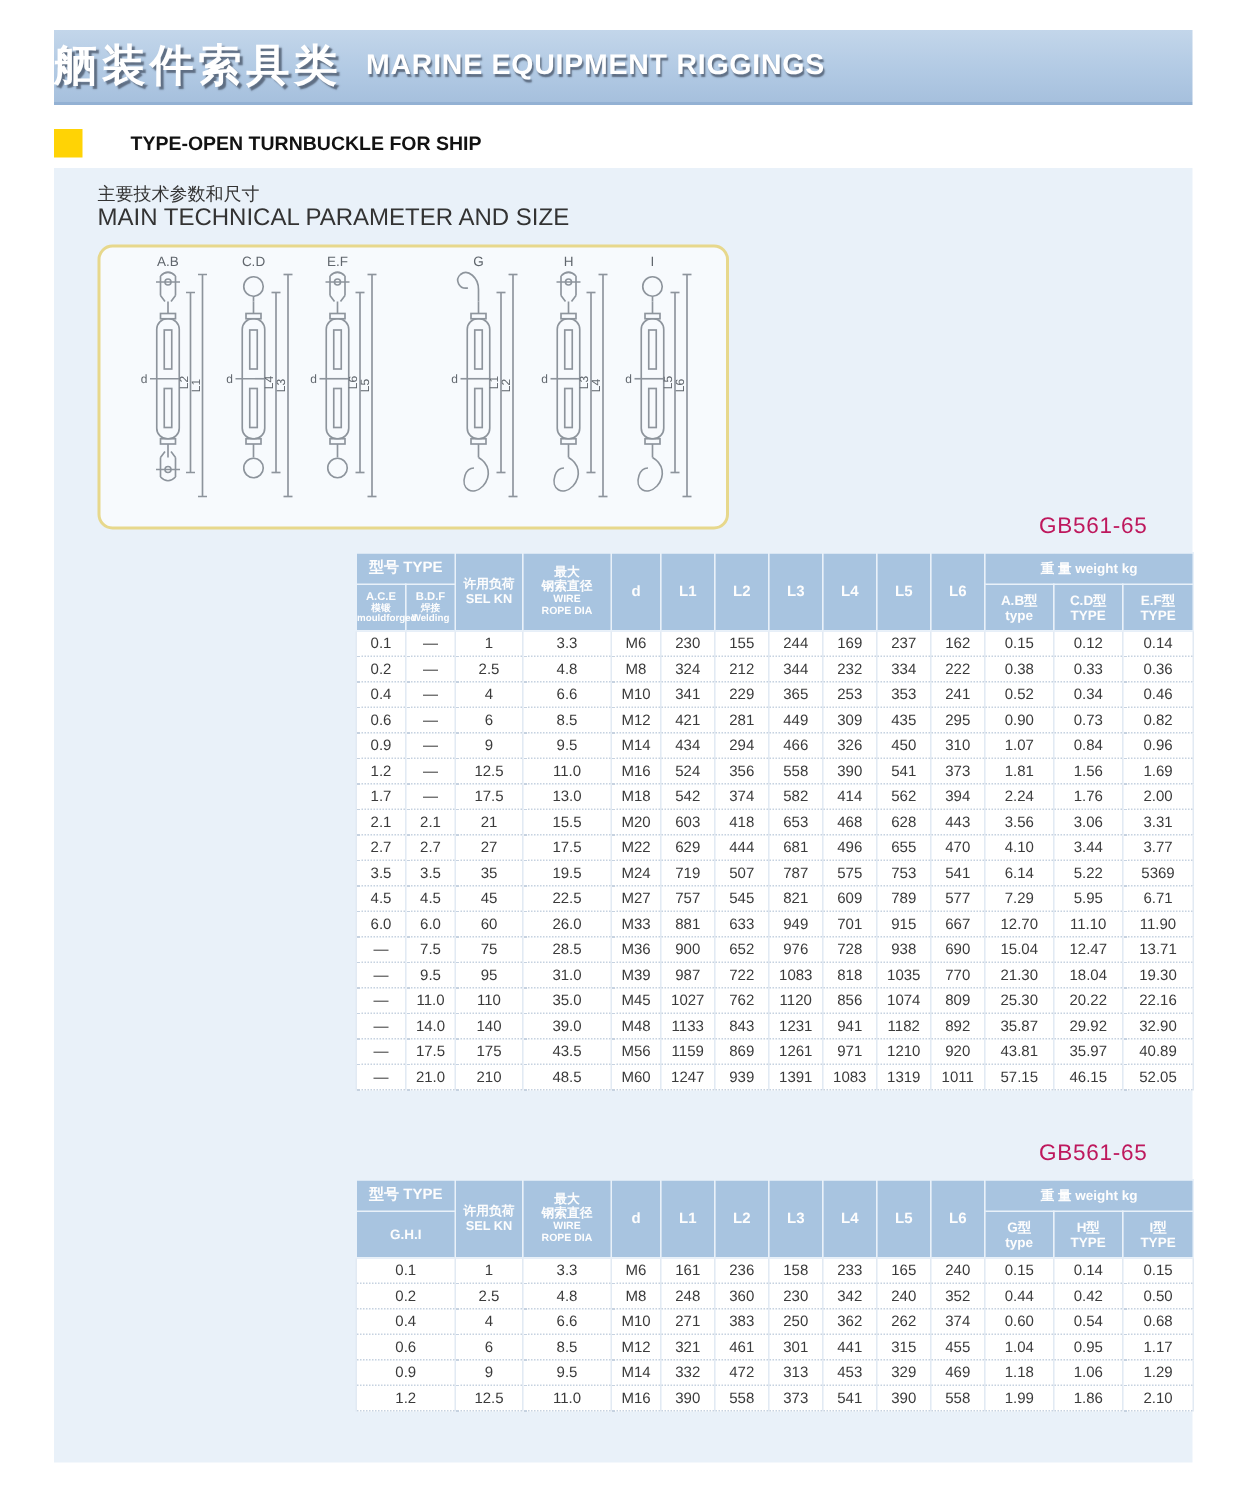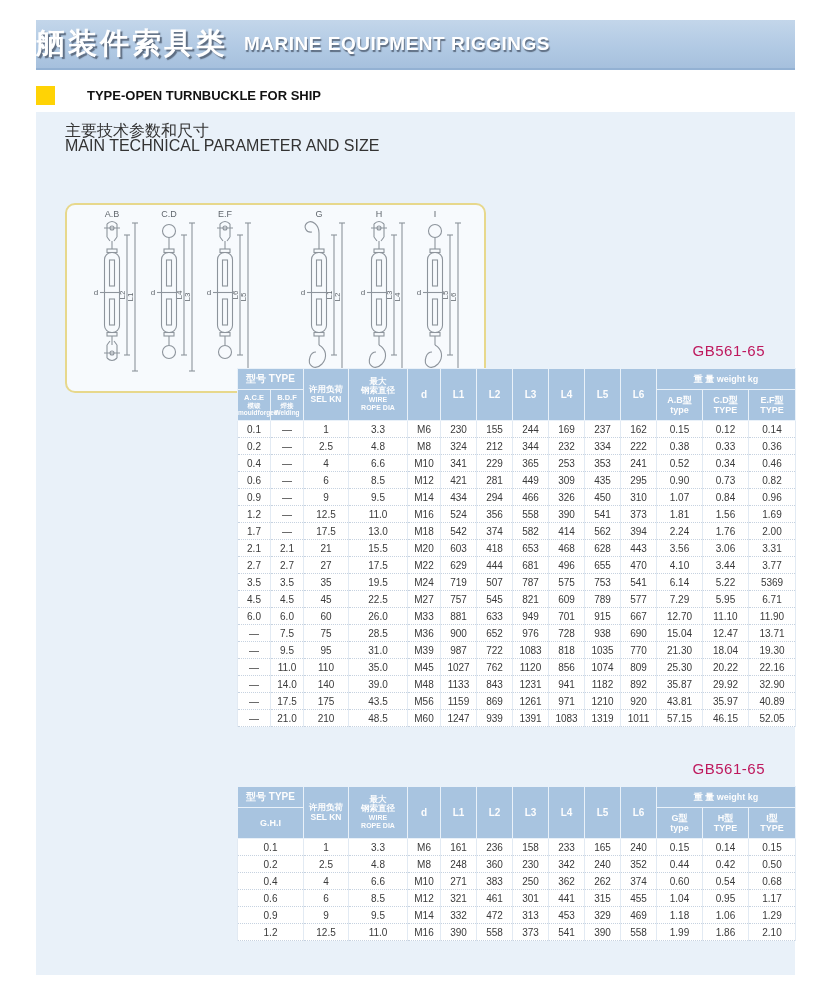--- a/index.html
+++ b/index.html
@@ -16,25 +16,25 @@
            text-shadow:1px 2px 1px rgba(85,100,120,.9);text-align:right;}
 
   
   .section-row{position:absolute;left:36px;top:84px;height:22px;display:flex;align-items:center;}
   .bullet{width:19px;height:19px;background:#ffd305;margin-right:14px;}
   .sec-cn{font-size:17px;font-weight:bold;color:#121212;letter-spacing:1px;}
   .sec-en{font-size:13px;font-weight:bold;color:#121212;margin-left:18px;}
 
   
   .panel{position:absolute;left:36px;top:112px;width:759px;height:863px;background:#e9f1f9;}
-  .sub-cn{position:absolute;left:29px;top:9px;font-size:16px;color:#333;}
+  .sub-cn{position:absolute;left:29px;top:9px;font-size:12px;color:#333;}
   .sub-en{position:absolute;left:29px;top:25px;font-size:16px;color:#333;}
 
   .diagram{position:absolute;left:29px;top:51px;width:417px;height:186px;background:#f7fafd;
-           border:2px solid #e7d88c;border-radius:10px;margin-top:40px;}
+           border:2px solid #e7d88c;border-radius:10px;}
 
   .gb{position:absolute;right:30px;font-size:15px;color:#be185d;letter-spacing:.5px;}
   .gb1{top:230px;} .gb2{top:648px;}
 
   table.spec{position:absolute;left:201px;border-collapse:collapse;table-layout:fixed;
              width:558px;font-size:10px;color:#3a3a3a;}
   .tbl1{top:256px;} .tbl2{top:674px;}
   table.spec th{background:#a8c4e0;color:#fdfdfd;font-weight:bold;border:1px solid #e9f1f9;
                 padding:0;text-align:center;vertical-align:middle;line-height:1.15;}
   table.spec thead tr.t1 th{height:20px;}

